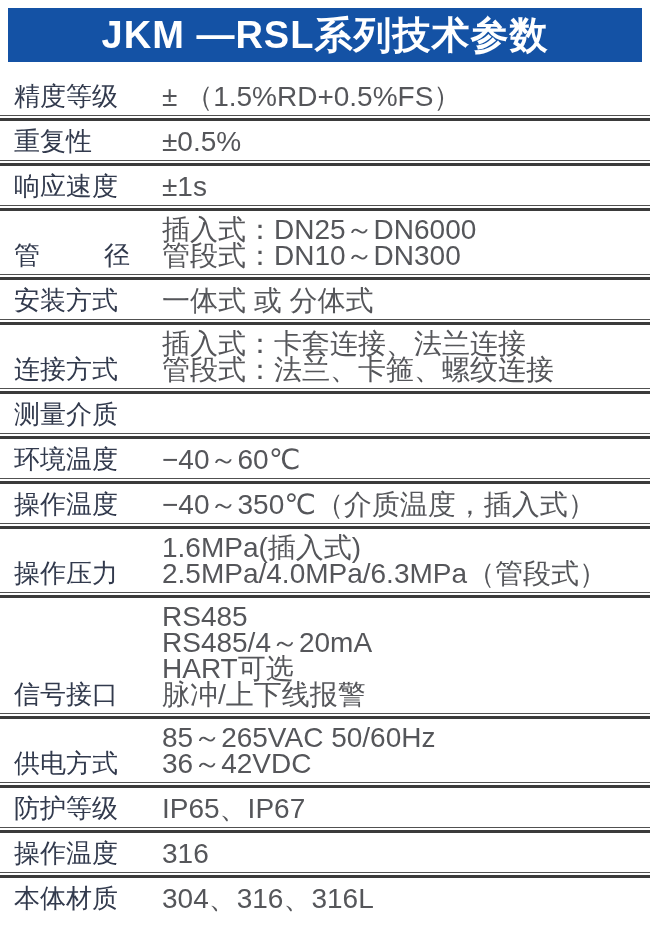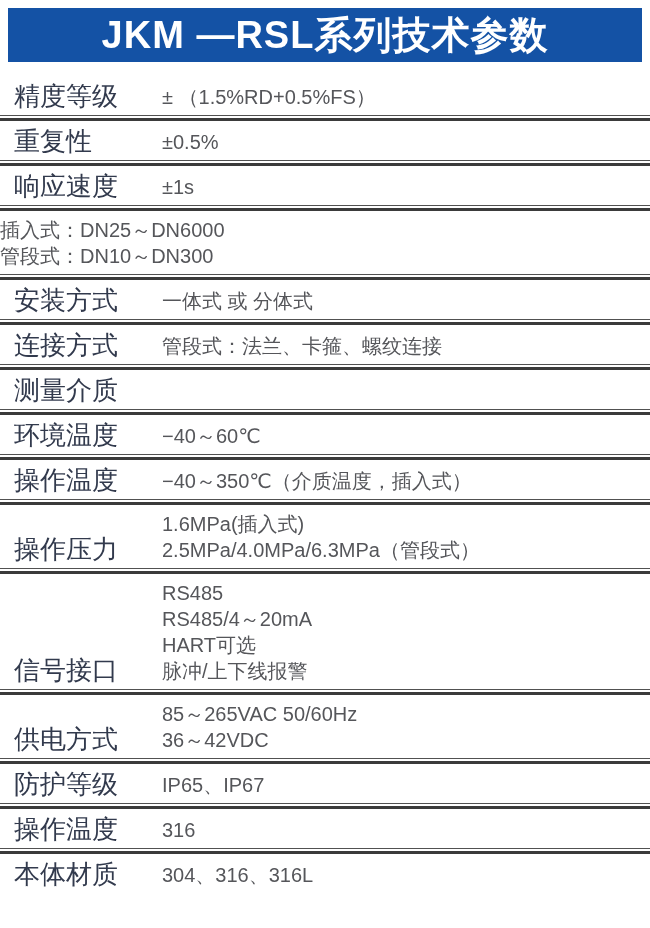--- a/index.html
+++ b/index.html
@@ -48,21 +48,21 @@
     white-space: nowrap;
   }
   .label-inner.justify {
     display: inline-block;
     width: 116px;
     text-align: justify;
     text-align-last: justify;
   }
   .spec-values {
     flex: 1 1 auto;
-    font-size: 20px;
+    font-size: 28px;
     color: #55565a;
     line-height: 26px;
   }
   .value-line {
     white-space: nowrap;
   }
   .divider {
     height: 2px;
     border-top: 1px solid #515151;
     border-bottom: 3px solid #3b3b3b;
@@ -101,20 +101,23 @@
     <div class="spec-label">
       <span class="label-inner">响应速度</span>
     </div>
     <div class="spec-values">
           <div class="value-line">±1s</div>
         </div>
   </div>
   <div class="divider"></div>
 
   <div class="spec-row">
+    <div class="spec-label">
+      <span class="label-inner justify">管 径</span>
+    </div>
     <div class="spec-values">
           <div class="value-line">插入式：DN25～DN6000</div>
           <div class="value-line">管段式：DN10～DN300</div>
         </div>
   </div>
   <div class="divider"></div>
 
   <div class="spec-row">
     <div class="spec-label">
       <span class="label-inner">安装方式</span>
@@ -123,20 +126,21 @@
           <div class="value-line">一体式 或 分体式</div>
         </div>
   </div>
   <div class="divider"></div>
 
   <div class="spec-row">
     <div class="spec-label">
       <span class="label-inner">连接方式</span>
     </div>
     <div class="spec-values">
+          <div class="value-line">插入式：卡套连接、法兰连接</div>
           <div class="value-line">管段式：法兰、卡箍、螺纹连接</div>
         </div>
   </div>
   <div class="divider"></div>
 
   <div class="spec-row">
     <div class="spec-label">
       <span class="label-inner">测量介质</span>
     </div>
   </div>

